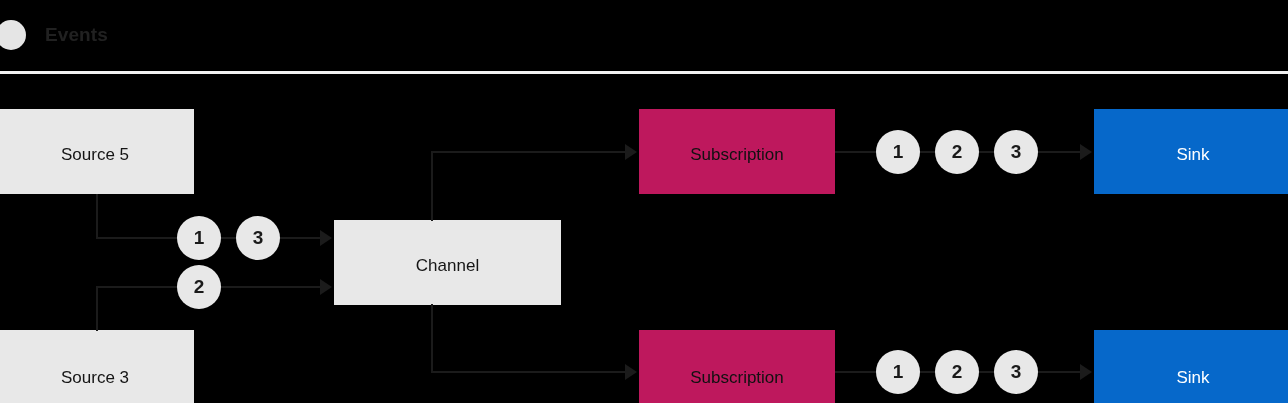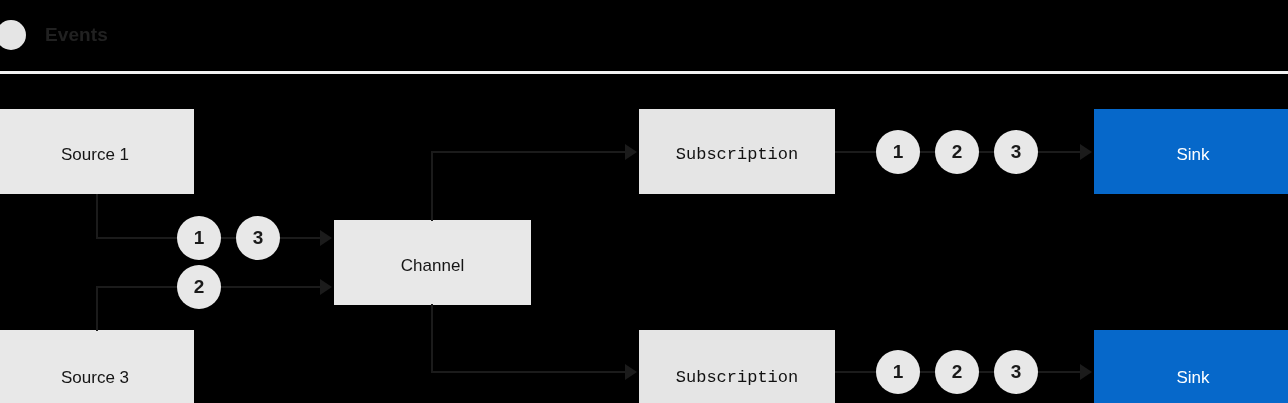--- a/index.html
+++ b/index.html
@@ -67,33 +67,32 @@
     justify-content: center;
     font-size: 17px;
     line-height: 22px;
     text-align: center;
   }
   .node-grey {
     background: #e8e8e8;
     color: #151515;
   }
   .node-lightblue {
-    background: #e5e5e5;
+    background: #be185d;
     color: #111111;
-    font-family: Liberation Mono, monospace;
   }
   .node-blue {
     background: #0668ca;
     color: #ffffff;
   }
 
   
   .n-source1      { left: -4px;   top: 97px;  width: 198px; height: 85px; }
   .n-source2      { left: -4px;   top: 318px; width: 198px; height: 90px; }
-  .n-channel      { left: 334px;  top: 208px; width: 197px; height: 85px; }
+  .n-channel      { left: 334px;  top: 208px; width: 227px; height: 85px; }
   .n-subscription1{ left: 639px;  top: 97px;  width: 196px; height: 85px; }
   .n-subscription2{ left: 639px;  top: 318px; width: 196px; height: 90px; }
   .n-sink1        { left: 1094px; top: 97px;  width: 198px; height: 85px; }
   .n-sink2        { left: 1094px; top: 318px; width: 198px; height: 90px; }
 
   
   .hline {
     position: absolute;
     height: 2px;
     background: #1b1b1b;
@@ -132,21 +131,21 @@
 
 <div id="stage">
 
   <div class="legend">
     <div class="legend-dot"></div>
     <div class="legend-label">Events</div>
   </div>
   <div class="header-rule"></div>
 
   <div class="node node-grey n-source1">
-    <span>Source 1</span>
+    <span>Source 5</span>
   </div>
 
   <div class="node node-grey n-source2">
     <span>Source 3</span>
   </div>
 
   <div class="node node-grey n-channel">
     <span>Channel</span>
   </div>
 

